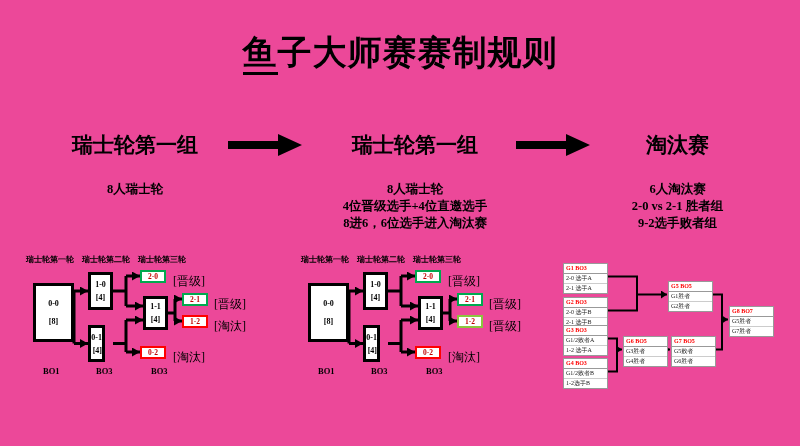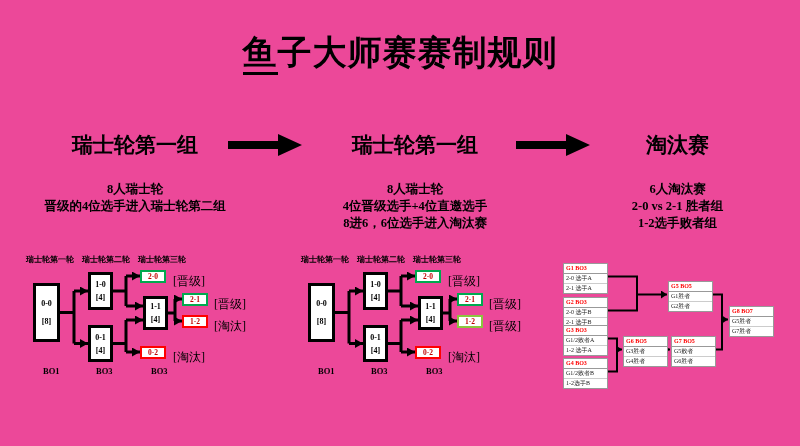--- a/index.html
+++ b/index.html
@@ -23,23 +23,23 @@
 
   
   .swiss{position:absolute;top:252px;width:240px;height:135px;}
   .sw1{left:18px;} .sw2{left:293px;}
   .swiss svg.wires{position:absolute;left:0;top:0;}
   .collabel{position:absolute;top:2px;font-size:8px;font-weight:bold;white-space:nowrap;}
   .cl1{left:8px;} .cl2{left:64px;} .cl3{left:120px;}
   .mbox{position:absolute;border:3px solid #000;background:#fff;box-sizing:border-box;
     display:flex;flex-direction:column;align-items:center;justify-content:center;
     font-size:8px;font-weight:bold;}
-  .b00{left:15px;top:31px;width:27px;height:59px;gap:9px;}
+  .b00{left:15px;top:31px;width:41px;height:59px;gap:9px;}
   .b10{left:70px;top:20px;width:25px;height:38px;gap:4px;}
-  .b01{left:70px;top:73px;width:25px;height:37px;gap:4px;}
+  .b01{left:70px;top:73px;width:17px;height:37px;gap:4px;align-items:flex-end;}
   .b11{left:125px;top:44px;width:25px;height:34px;gap:4px;}
   .sbox{position:absolute;width:26px;height:13px;border:2px solid #000;background:#fff;box-sizing:border-box;
     display:flex;align-items:center;justify-content:center;font-size:7.5px;font-weight:bold;}
   .s20{left:122px;top:18px;} .s02{left:122px;top:94px;}
   .s21{left:164px;top:41px;} .s12{left:164px;top:63px;}
   .tag{position:absolute;font-size:12px;white-space:nowrap;}
   .t20{left:155px;top:21px;} .t02{left:155px;top:97px;}
   .t21{left:196px;top:44px;} .t12{left:196px;top:66px;}
   .bo{position:absolute;top:114px;font-size:8.5px;font-weight:bold;}
   .bo1{left:25px;} .bo2{left:78px;} .bo3{left:133px;}
@@ -70,31 +70,30 @@
   <div class="sec-heading h2">瑞士轮第一组</div>
   <div class="harrow a2">
     <svg width="74" height="24" viewBox="0 0 74 24">
         <path d="M0 8 H50 V1 L74 12 L50 23 V16 H0 Z" fill="#000"></path>
       </svg>
   </div>
   <div class="sec-heading h3">淘汰赛</div>
 
   <div class="desc d1">
     <div>8人瑞士轮</div>
-    <div>晋级的4位选手进入瑞士轮第二组</div>
   </div>
   <div class="desc d2">
     <div>8人瑞士轮</div>
     <div>4位晋级选手+4位直邀选手</div>
     <div>8进6，6位选手进入淘汰赛</div>
   </div>
   <div class="desc d3">
     <div>6人淘汰赛</div>
     <div>2-0 vs 2-1 胜者组</div>
-    <div>1-2选手败者组</div>
+    <div>9-2选手败者组</div>
   </div>
 
   <div class="swiss sw1">
     <svg class="wires" width="240" height="135" viewBox="0 0 240 135">
       <defs>
         <marker id="arr1" markerUnits="userSpaceOnUse" markerWidth="9" markerHeight="9" refX="8" refY="4.5" orient="auto">
           <path d="M0 0 L8 4.5 L0 9 Z" fill="#000"></path>
         </marker>
       </defs>
       <g stroke="#000" stroke-width="3" fill="none">

